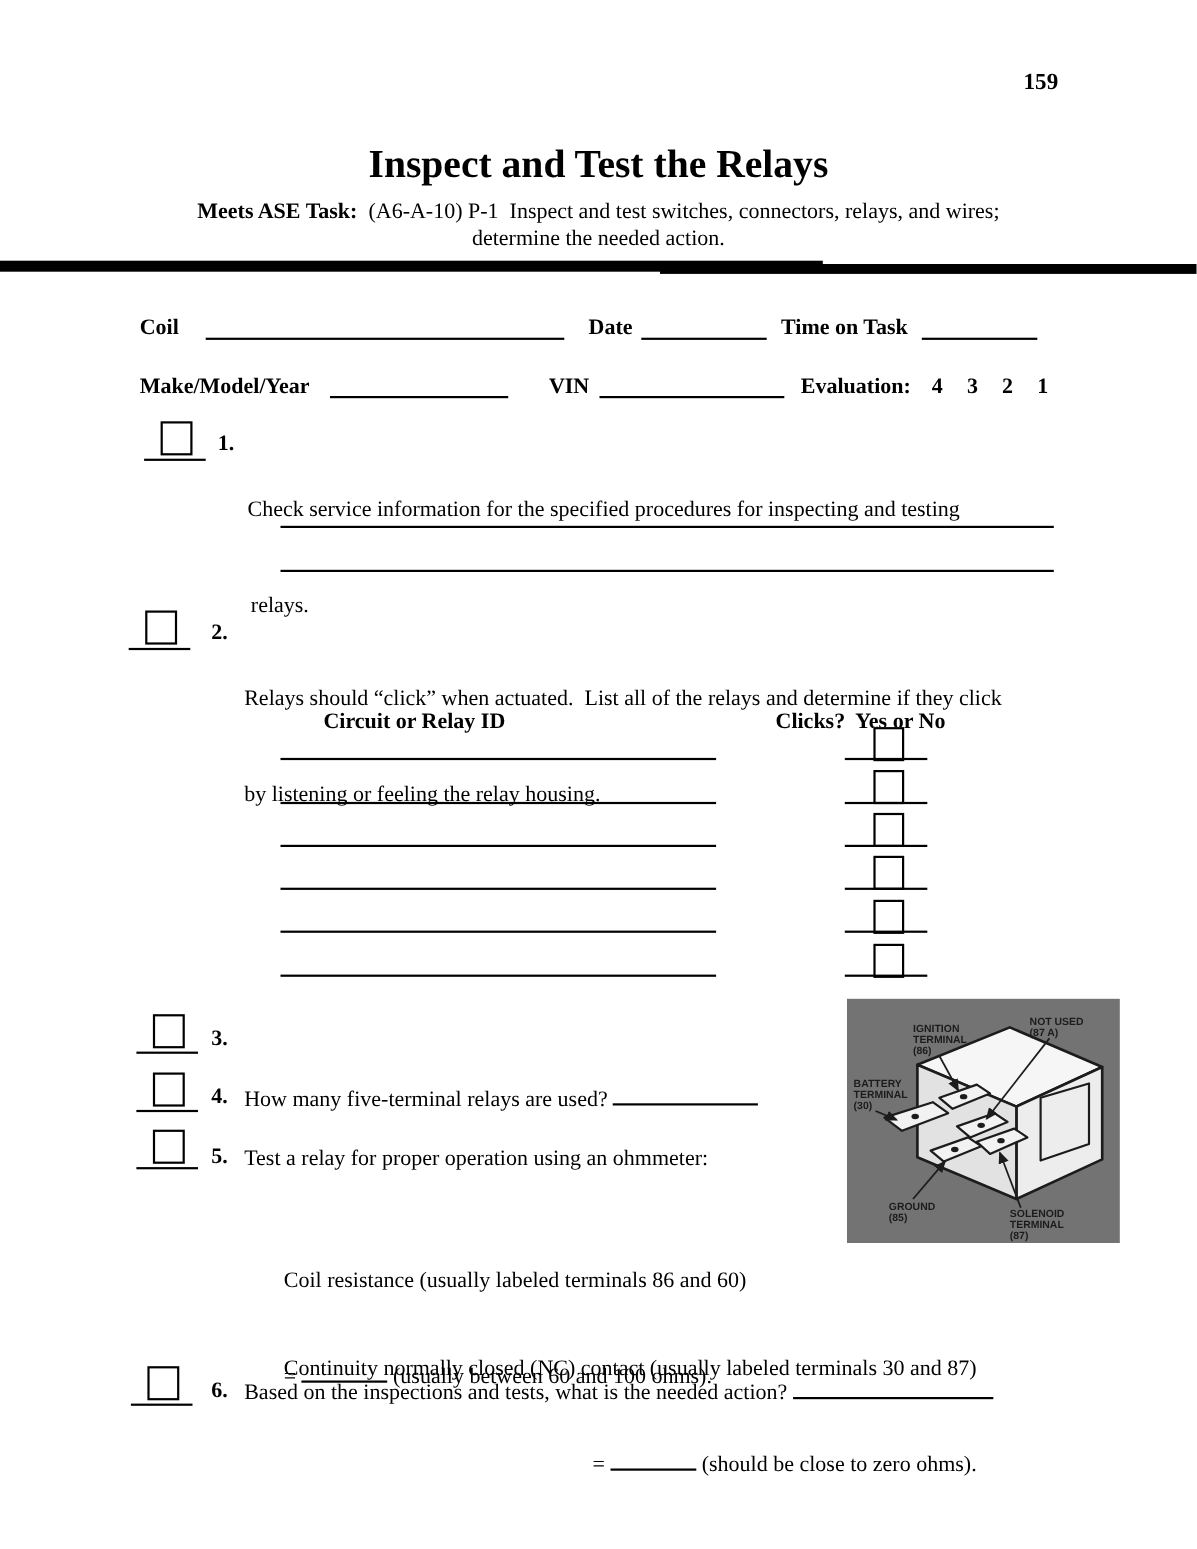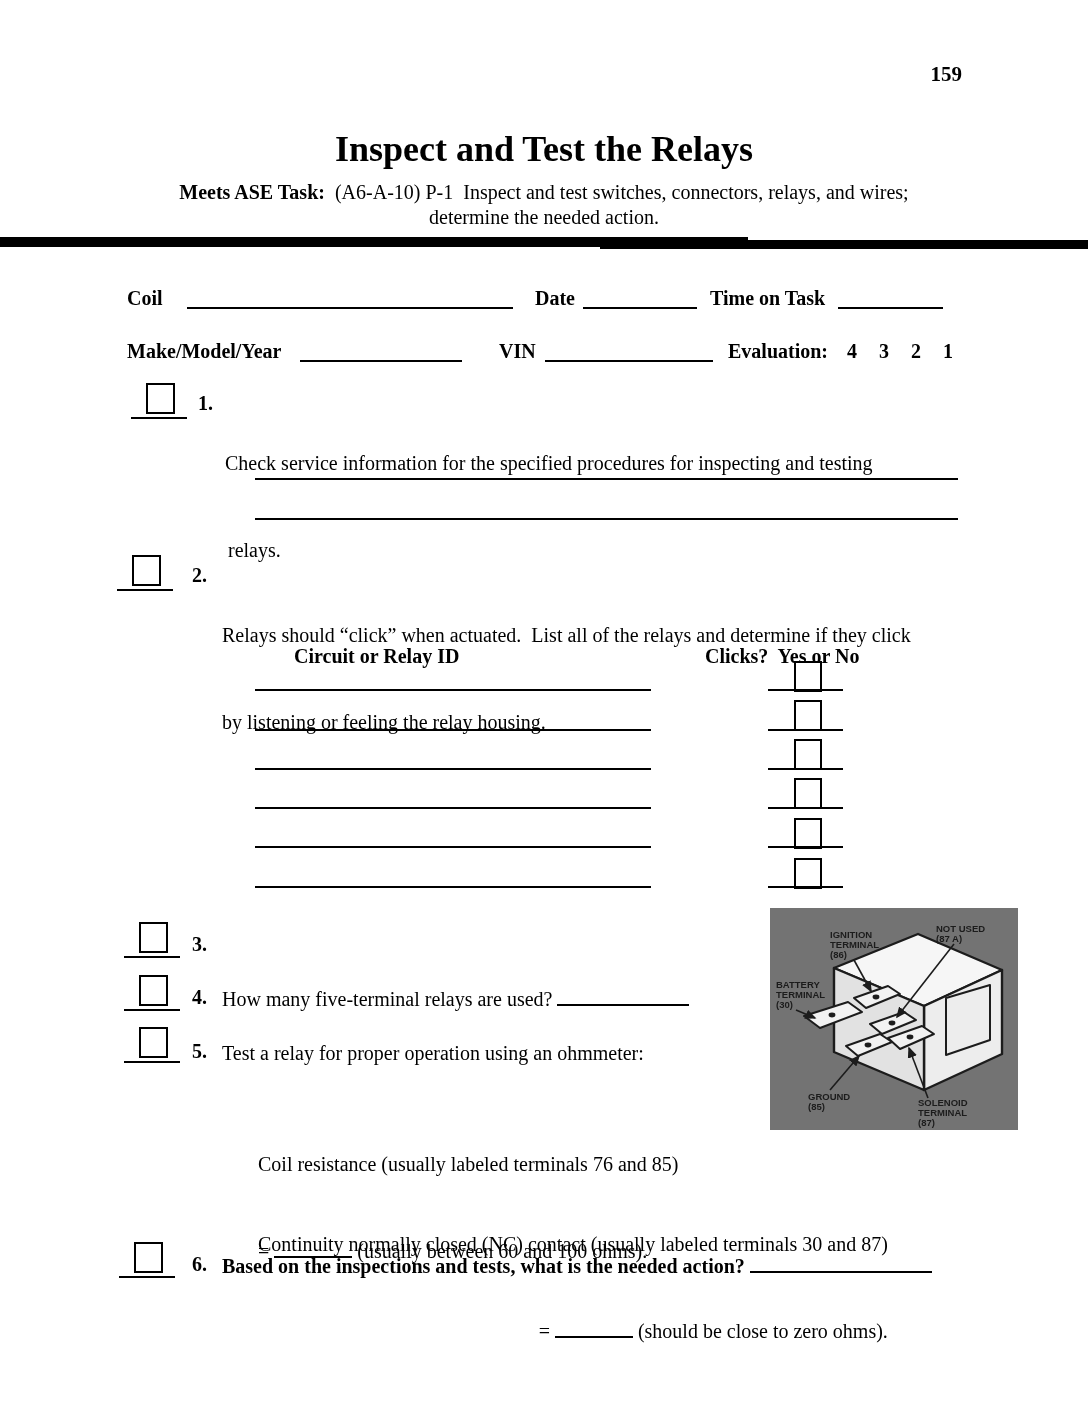--- a/index.html
+++ b/index.html
@@ -181,29 +181,29 @@
       </text>
       <text class="figlabel">
         <tspan x="148" y="198">SOLENOID</tspan>
         <tspan x="148" y="208">TERMINAL</tspan>
         <tspan x="148" y="218">(87)</tspan>
       </text>
     </svg>
   </div>
 
   <div class="qtext" style="left:258px; top:1092px;">
-    <div>Coil resistance (usually labeled terminals 76 and 85)</div>
+    <div>Coil resistance (usually labeled terminals 86 and 60)</div>
     <div><span>= </span><span class="fieldline w78"></span><span> (usually between 60 and 100 ohms).</span></div>
   </div>
 
   <div class="qtext" style="left:258px; top:1172px;text-align:right;">
     <div>Continuity normally closed (NC) contact (usually labeled terminals 30 and 87)</div>
     <div><span>= </span><span class="fieldline w78"></span><span> (should be close to zero ohms).</span></div>
   </div>
 
   <div class="checkline" style="left:119px; top:1242px;">
     <div class="box"></div>
     <div class="bline"></div>
   </div>
   <div class="qnum" style="left:192px; top:1253px;">6.</div>
-  <div class="qtext" style="left:222px; top:1252px;font-weight:bold;"><span>Based on the inspections and tests, what is the needed action? </span><span class="fieldline w182"></span></div>
+  <div class="qtext" style="left:222px; top:1252px;"><span>Based on the inspections and tests, what is the needed action? </span><span class="fieldline w182"></span></div>
 
 </div>
 
 </body></html>

